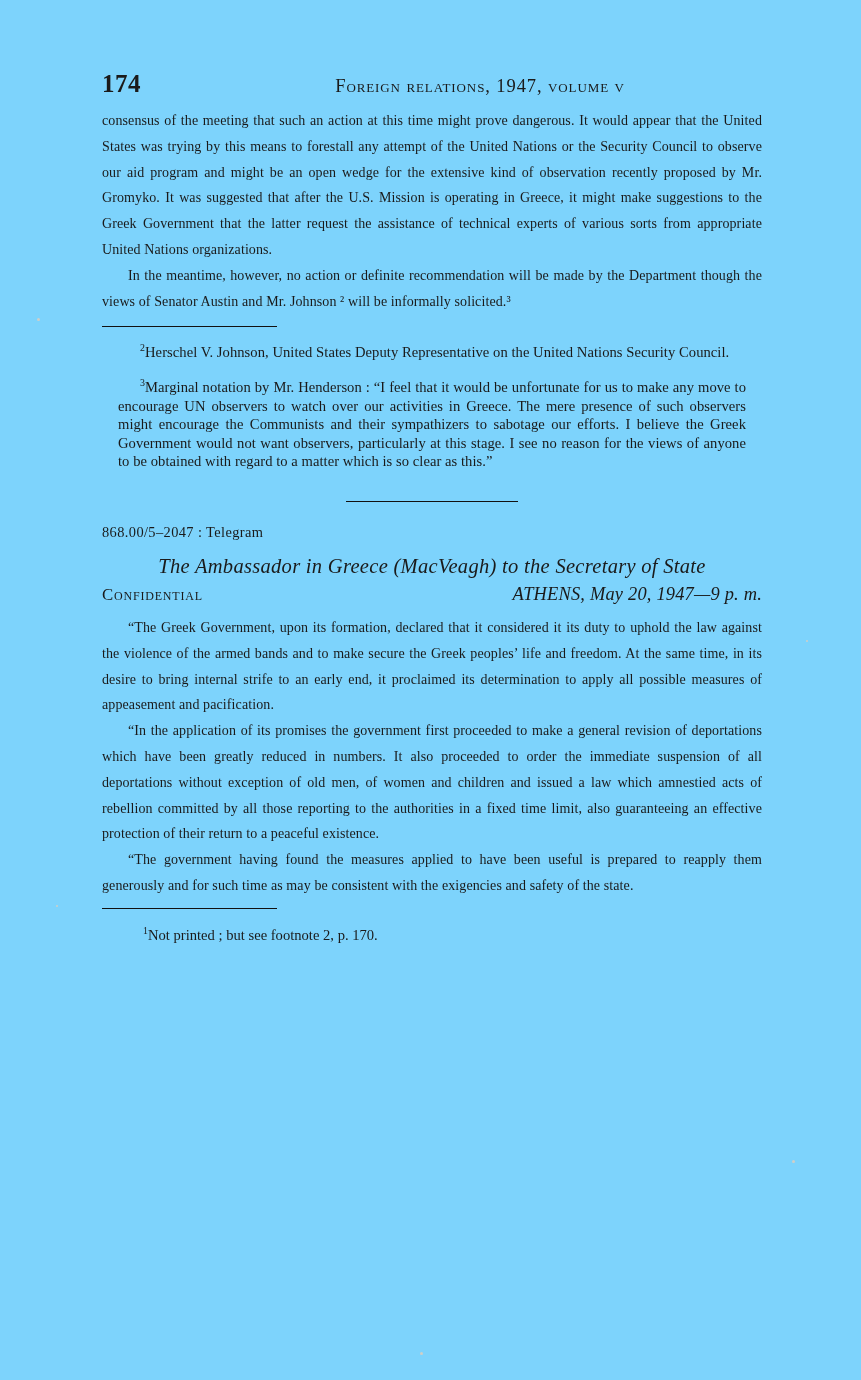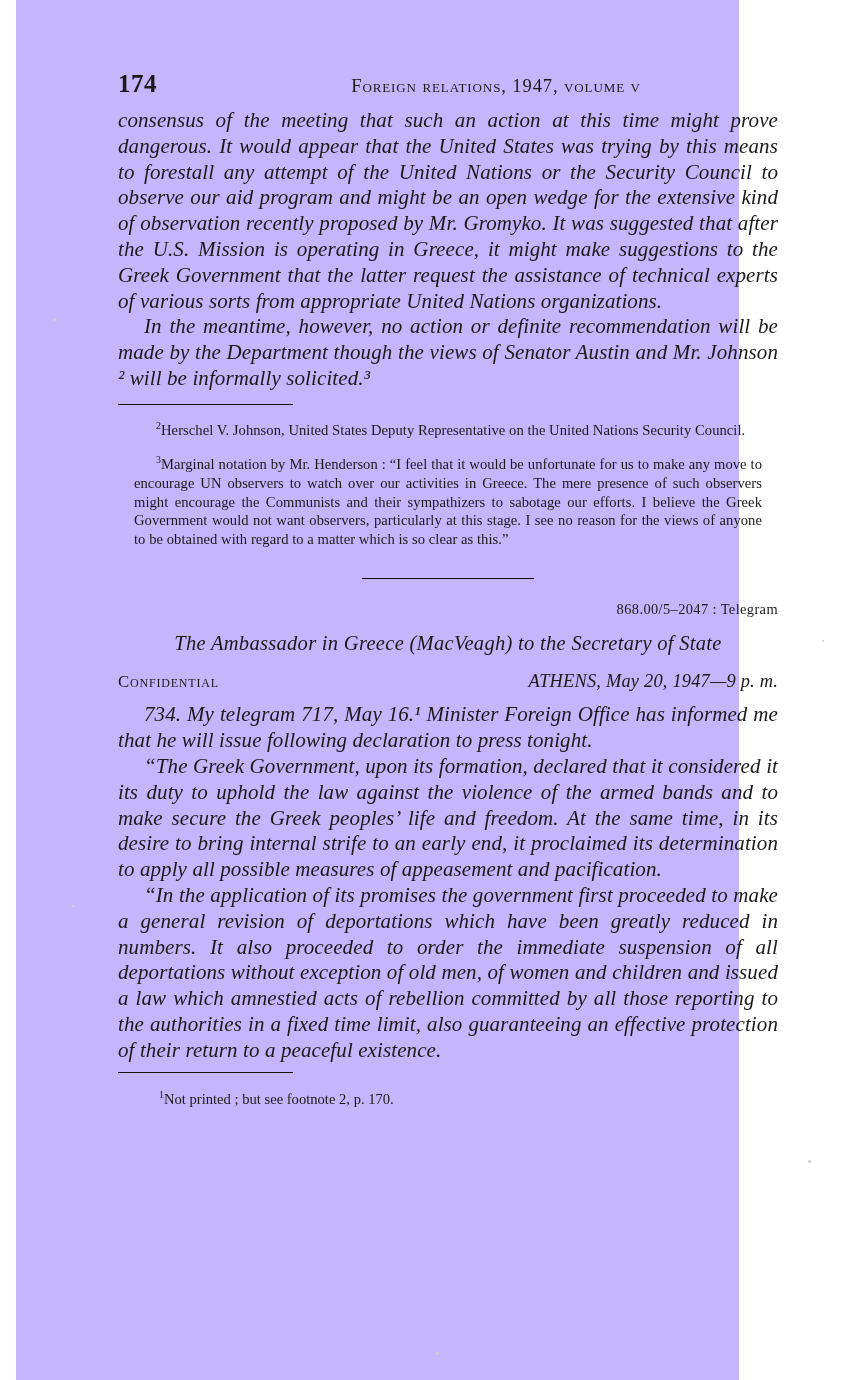--- a/index.html
+++ b/index.html
@@ -10,24 +10,24 @@
   body {
     width: 861px;
     height: 1380px;
     font-family: "Liberation Serif", serif;
     color: #1a1a1a;
     position: relative;
     overflow: hidden;
   }
   .page {
     position: absolute;
-    top: 0; left: 16px;
-    width: 723px;
+    top: 0; left: 0;
+    width: 861px;
     height: 1380px;
-    background: #c4b5fd;
+    background: #7dd3fc;
   }
   .content {
     position: absolute;
     left: 102px;
     top: 70px;
     width: 660px;
   }
   
   .pagehead {
     display: flex;
@@ -48,26 +48,25 @@
     text-transform: lowercase;
     flex: 1;
     text-align: center;
     padding-left: 36px;
   }
   .running-title::first-letter { text-transform: uppercase; }
 
   
   .body-text p {
     margin: 0;
-    font-size: 21px;
+    font-size: 14px;
     line-height: 25.8px;
     text-align: justify;
     text-justify: inter-word;
     letter-spacing: 0.1px;
-    font-style: italic;
   }
   .body-text p.indent { text-indent: 26px; }
   .body-text p.noindent { text-indent: 0; }
 
   
   .fn-rule {
     width: 175px;
     border: 0;
     border-top: 1.1px solid #111;
     margin: 12px 0 9px 0;
@@ -91,27 +90,26 @@
     width: 172px;
     border: 0;
     border-top: 1.4px solid #111;
     margin: 30px auto 22px auto;
   }
 
   .filecode {
     font-size: 14.4px;
     letter-spacing: 0.4px;
     margin: 0 0 14px 0;
-    text-align: right;
   }
   .doc-title {
     font-style: italic;
     font-size: 20.5px;
     letter-spacing: 0.3px;
-    margin: 0 0 16px 0;
+    margin: 0 0 6px 0;
     text-align: center;
   }
   .dateline {
     display: flex;
     justify-content: space-between;
     align-items: baseline;
     font-size: 16.6px;
     margin-bottom: 10px;
     text-align: right;
   }
@@ -177,23 +175,23 @@
     <p class="filecode">868.00/5–2047 : Telegram</p>
 
     <p class="doc-title">The Ambassador in Greece (MacVeagh) to the Secretary of State</p>
 
     <div class="dateline">
       <span class="classification">CONFIDENTIAL</span>
       <span class="place-date">ATHENS, May 20, 1947—9 p. m.</span>
     </div>
 
     <div class="body-text">
-      <p class="indent">734. My telegram 717, May 16.¹ Minister Foreign Office has informed me that he will issue following declaration to press tonight.</p>
       <p class="indent">“The Greek Government, upon its formation, declared that it considered it its duty to uphold the law against the violence of the armed bands and to make secure the Greek peoples’ life and freedom. At the same time, in its desire to bring internal strife to an early end, it proclaimed its determination to apply all possible measures of appeasement and pacification.</p>
       <p class="indent">“In the application of its promises the government first proceeded to make a general revision of deportations which have been greatly reduced in numbers. It also proceeded to order the immediate suspension of all deportations without exception of old men, of women and children and issued a law which amnestied acts of rebellion committed by all those reporting to the authorities in a fixed time limit, also guaranteeing an effective protection of their return to a peaceful existence.</p>
+      <p class="indent">“The government having found the measures applied to have been useful is prepared to reapply them generously and for such time as may be consistent with the exigencies and safety of the state.</p>
     </div>
 
     <hr class="bottom-rule">
 
     <p class="bottom-note"><sup class="fnmark">1</sup><span>Not printed ; but see footnote 2, p. 170.</span></p>
 
   </div>
 
   <div class="speckle" style="left:37px;top:318px;width:3px;height:3px;"></div>
   <div class="speckle" style="left:806px;top:640px;width:2px;height:2px;"></div>

